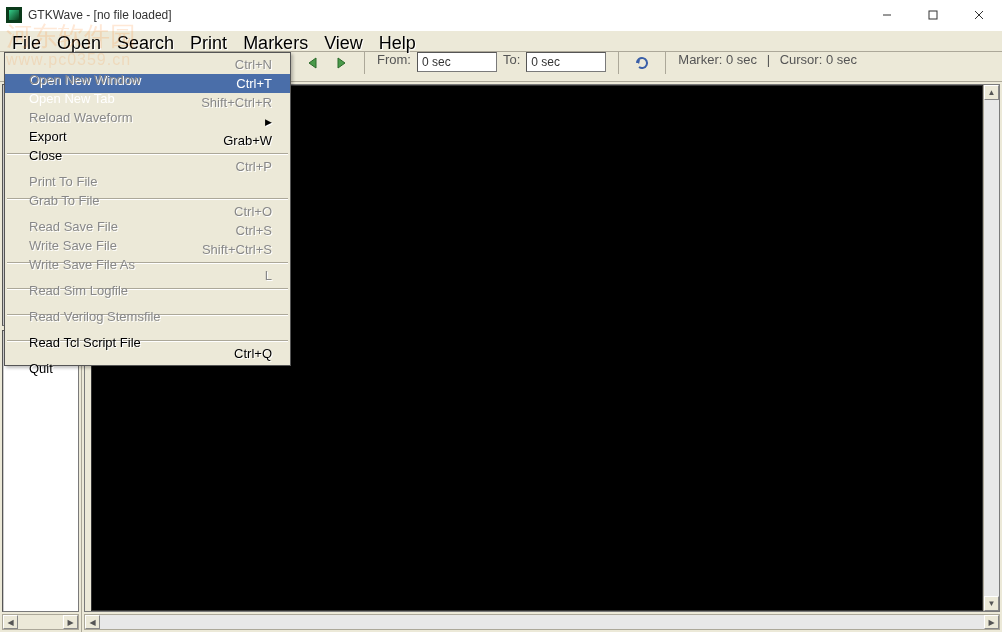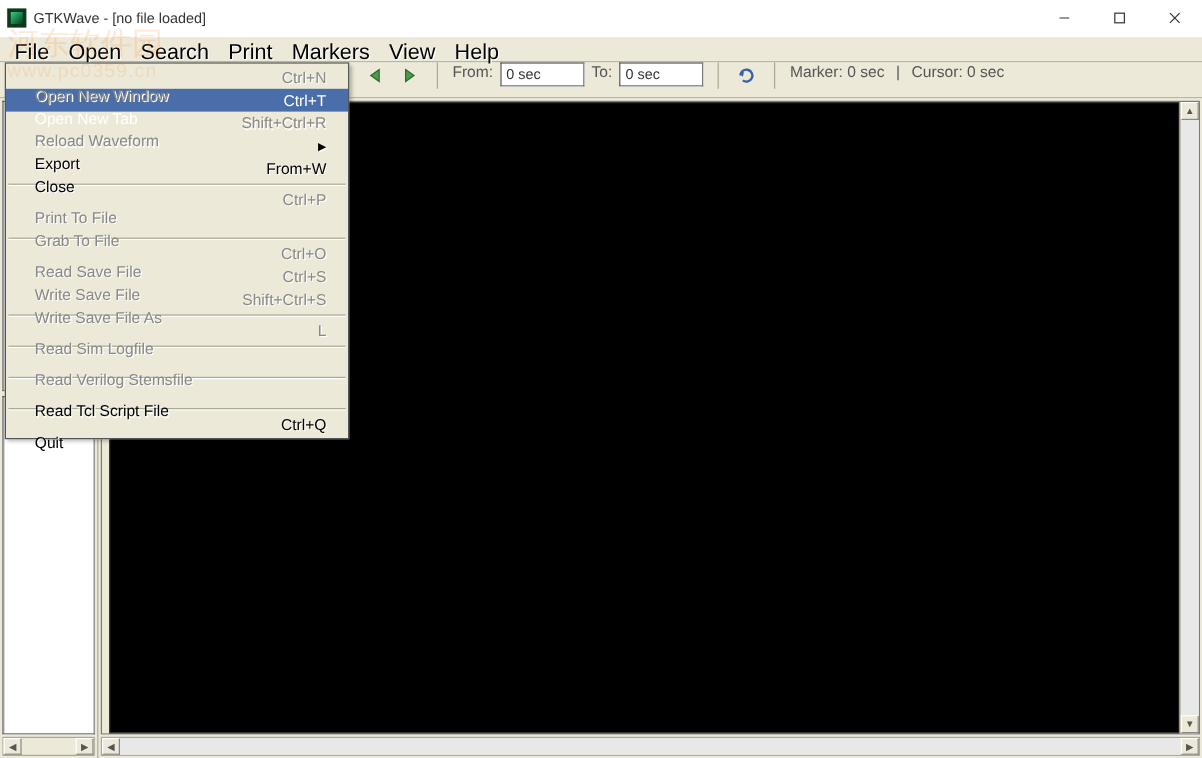--- a/index.html
+++ b/index.html
@@ -69,21 +69,21 @@
     gap: 6px;
   }
   .tbspacer{ width:290px; } 
   .arrowbtn{
     width:22px; height:22px; display:flex; align-items:center; justify-content:center;
     border:1px solid transparent;
   }
   .sep{ width:1px; height:22px; background:#aca899; margin:0 6px;}
   .lbl{ color:#555; font-size:13px;}
   .tinput{
-    height:20px; width:70px;
+    height:20px; width:80px;
     background:#fff; border:1px solid #7a7a7a; border-top-color:#555; border-left-color:#555;
     padding:0 4px; font-size:12px; color:#333;
   }
   
   .mainarea{
     position:absolute; left:0; right:0; top:82px; bottom:0;
     background:#ece9d8;
     display:flex;
   }
   .leftpane{
@@ -281,21 +281,21 @@
     <div class="dditem">
       <span class="dlabel">Reload Waveform</span>
       <span class="accel">Shift+Ctrl+R</span>
     </div>
     <div class="dditem enabled">
       <span class="dlabel">Export</span>
       <span class="subicon">▶</span>
     </div>
     <div class="dditem enabled">
       <span class="dlabel">Close</span>
-      <span class="accel">From+W</span>
+      <span class="accel">Grab+W</span>
     </div>
     <div class="ddsep"></div>
     <div class="dditem">
       <span class="dlabel">Print To File</span>
       <span class="accel">Ctrl+P</span>
     </div>
     <div class="dditem">
       <span class="dlabel">Grab To File</span>
     </div>
     <div class="ddsep"></div>

